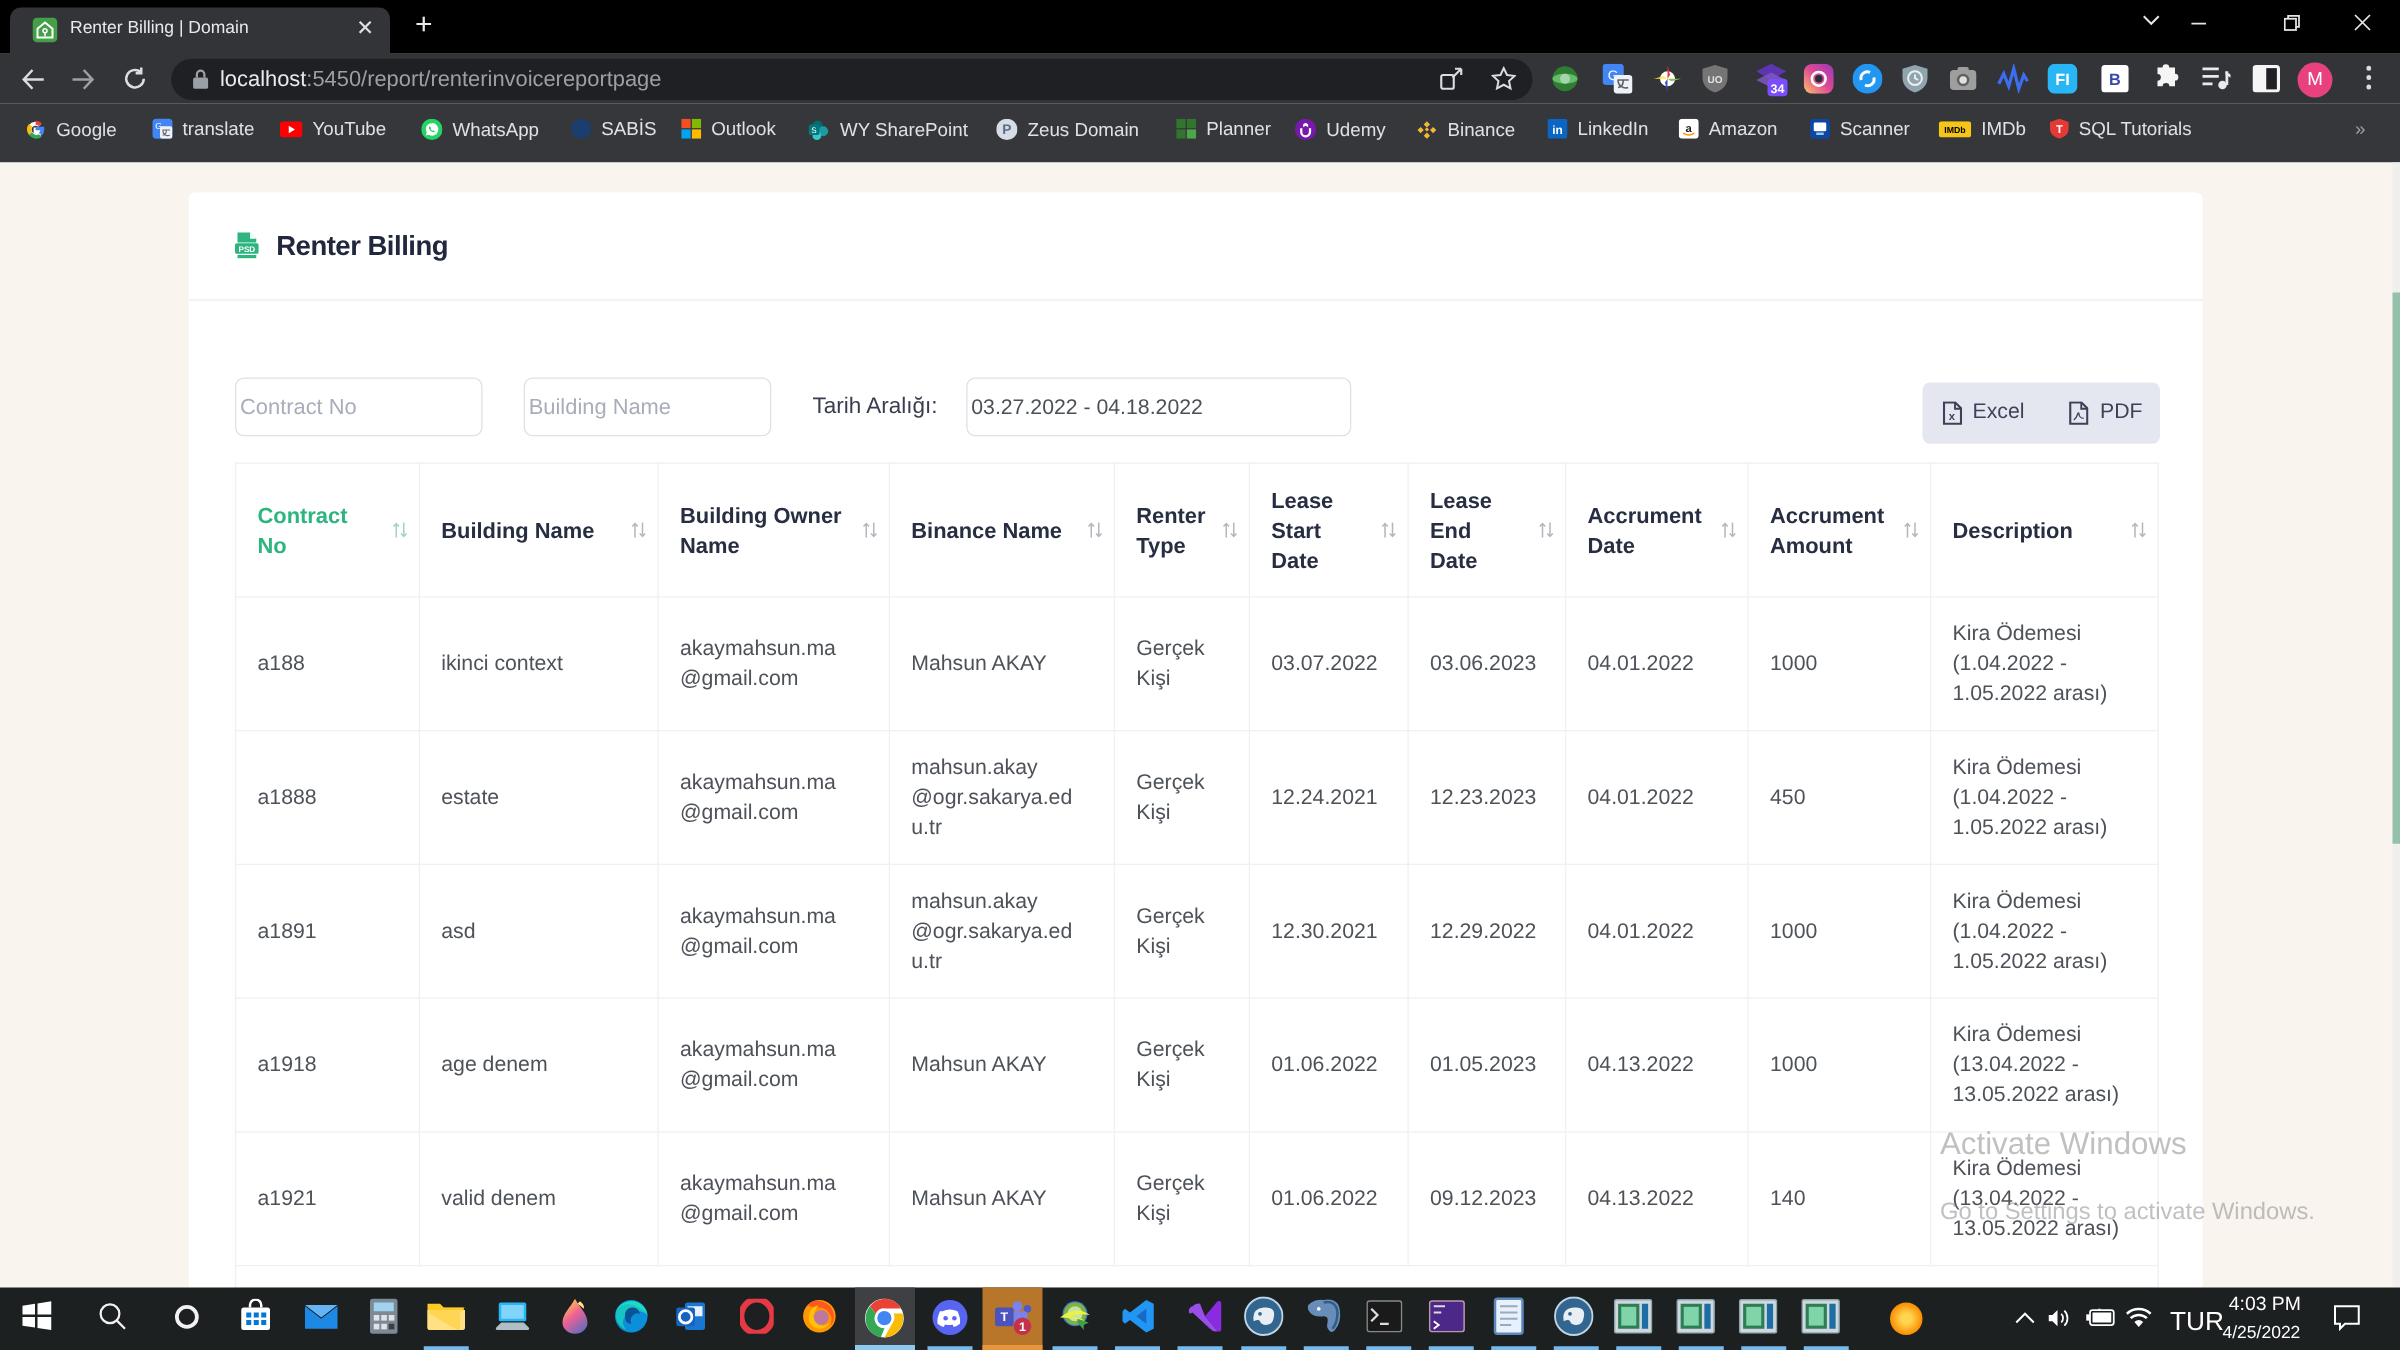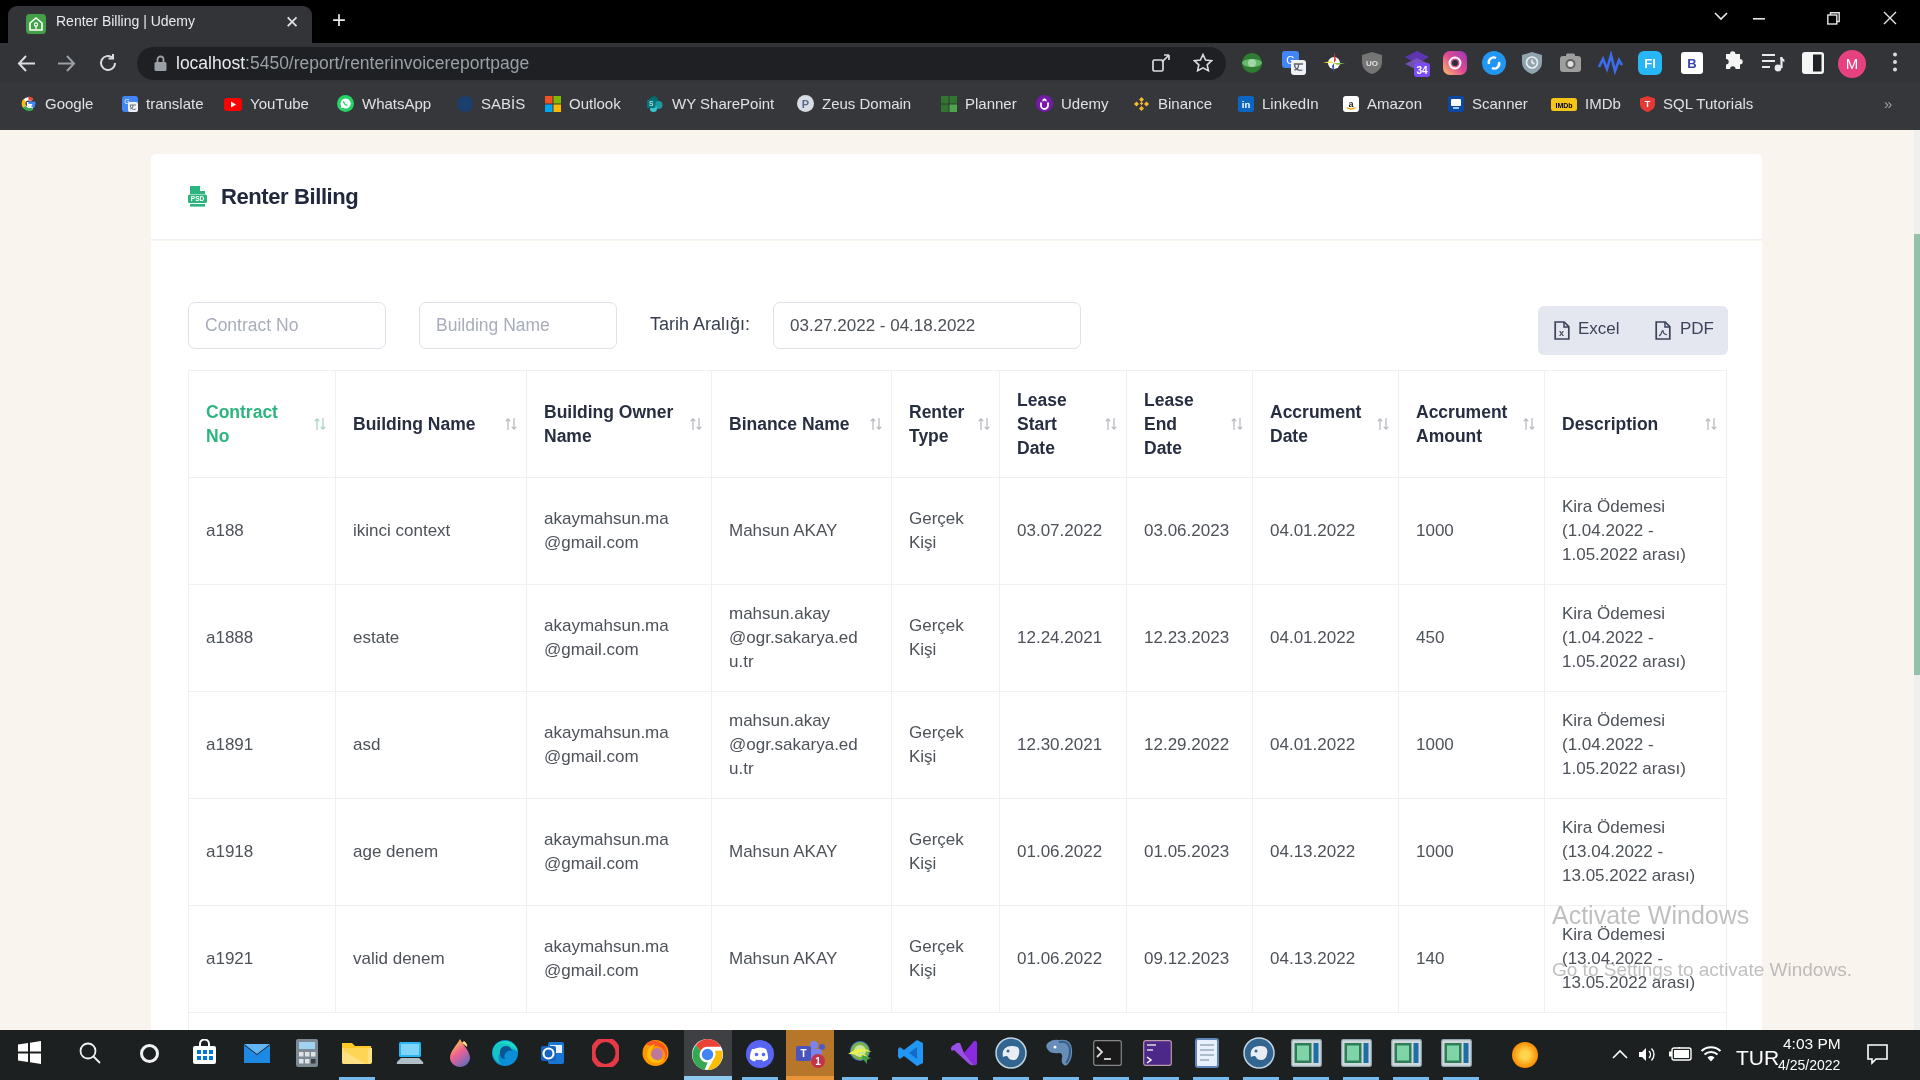--- a/index.html
+++ b/index.html
@@ -19,21 +19,21 @@
   #bookbar { position:absolute; left:0; top:83px; width:1920px; height:47px; background:#36373a; }
   .bm { position:absolute; top:95px; height:20px; font-size:15px; color:#dfe1e5; white-space:nowrap; }
   .bm .ic { display:inline-block; width:16px; height:16px; border-radius:3px; vertical-align:-3px; margin-right:8px; }
   
   #page { position:absolute; left:0; top:130px; width:1920px; height:900px; background:#faf4ee; }
   #sbtrack { position:absolute; left:1914px; top:130px; width:6px; height:900px; background:#f0efed; }
   #sbthumb { position:absolute; left:1914px; top:234px; width:6px; height:441px; background:#93c1a9; }
   #cardhead { position:absolute; left:151px; top:154px; width:1611px; height:86px; background:#fff; border-radius:5px 5px 0 0; border-bottom:1px solid #eef0f2; }
   #cardbody { position:absolute; left:151px; top:241px; width:1611px; height:789px; background:#fff; }
   #pagetitle { position:absolute; left:221px; top:184px; font-size:22px; font-weight:bold; color:#21283d; letter-spacing:-0.4px;}
-  .inp { position:absolute; top:302px; height:47px; background:#fff; border:1px solid #dfe0e8; border-radius:7px; font-size:17.5px; color:#a8adbb; line-height:45px; padding-left:16px; }
+  .inp { position:absolute; top:302px; height:47px; background:#fff; border:1px solid #dfe0e8; border-radius:7px; font-size:17.5px; color:#a8adbb; line-height:45px; padding-left:3px; }
   #lbl-tarih { position:absolute; left:650px; top:314px; font-size:18px; color:#383e50; }
   #btngroup { position:absolute; left:1538px; top:306px; width:190px; height:49px; background:#e5e7f0; border-radius:6px; }
   .btntxt { position:absolute; top:319px; font-size:17px; color:#3c4258; }
   
   #tbl { position:absolute; left:188px; top:370px; border-collapse:collapse; table-layout:fixed; }
   #tbl td, #tbl th { border:1px solid #eff0f3; vertical-align:middle; padding:0 10px 0 17px; text-align:left; }
   #tbl th { height:107px; font-size:17.5px; font-weight:bold; color:#272e41; position:relative; }
   #tbl td { height:107px; font-size:17px; color:#4d5259; line-height:24px; }
   #tbl th .sort { position:absolute; right:8px; top:50%; margin-top:-8px; }
   #tbl th div { line-height:24px; }
@@ -50,21 +50,21 @@
 <body>
 
 <div id="tabstrip"></div>
 <div id="tab">
   <svg class="abs" style="left:18px;top:8px" width="20" height="20" viewBox="0 0 20 20">
       <rect x="0" y="0" width="20" height="20" rx="4" fill="#43a047"></rect>
       <path d="M10 4 L16 9 V16 H4 V9 Z" fill="none" stroke="#fff" stroke-width="1.6"></path>
       <circle cx="10" cy="10.5" r="1.6" fill="none" stroke="#fff" stroke-width="1.2"></circle>
       <line x1="10" y1="12" x2="10" y2="15" stroke="#fff" stroke-width="1.2"></line>
     </svg>
-  <span class="title">Renter Billing | Udemy</span>
+  <span class="title">Renter Billing | Domain</span>
   <span class="close">✕</span>
 </div>
 <div id="newtab">+</div>
 <div class="wctl" style="left:1697px;top:12px">
     <svg width="14" height="9" viewBox="0 0 14 9">
       <path d="M1 1 L7 7 L13 1" stroke="#e6e6e6" stroke-width="1.6" fill="none"></path>
     </svg>
   </div>
 <div class="wctl" style="left:1753px;top:18px;width:12px">
     <svg width="12" height="2" viewBox="0 0 12 2">

